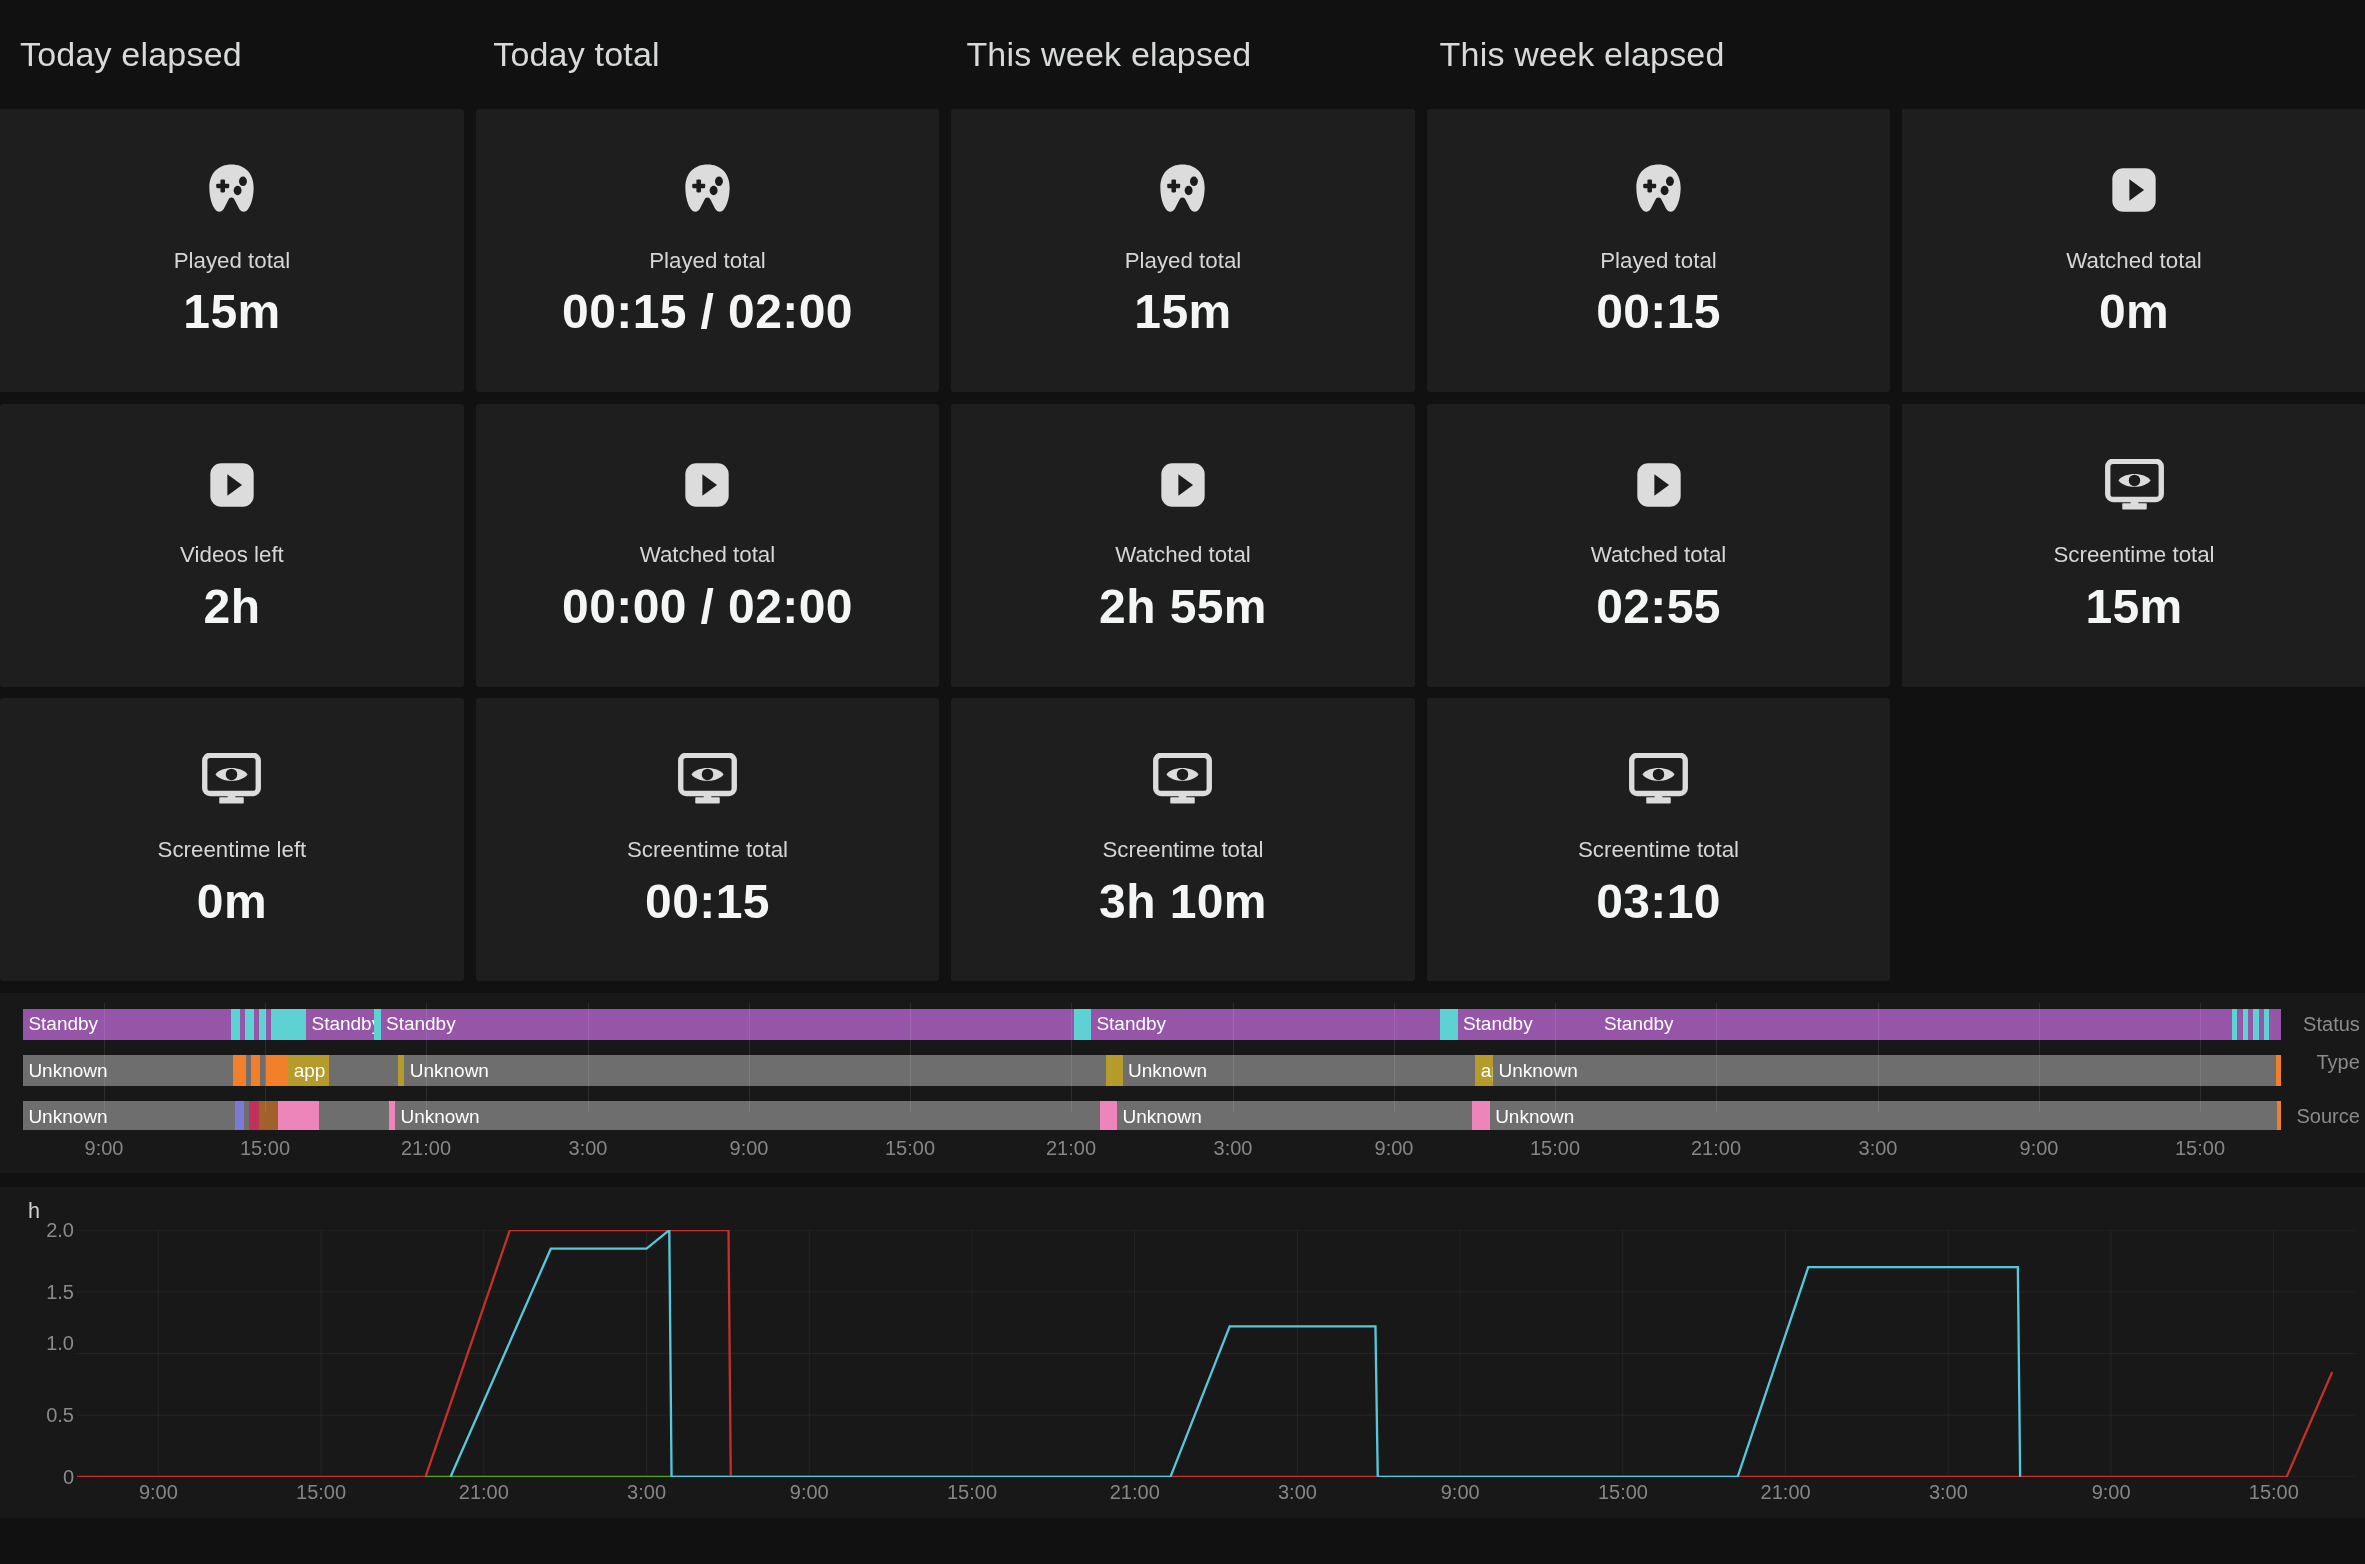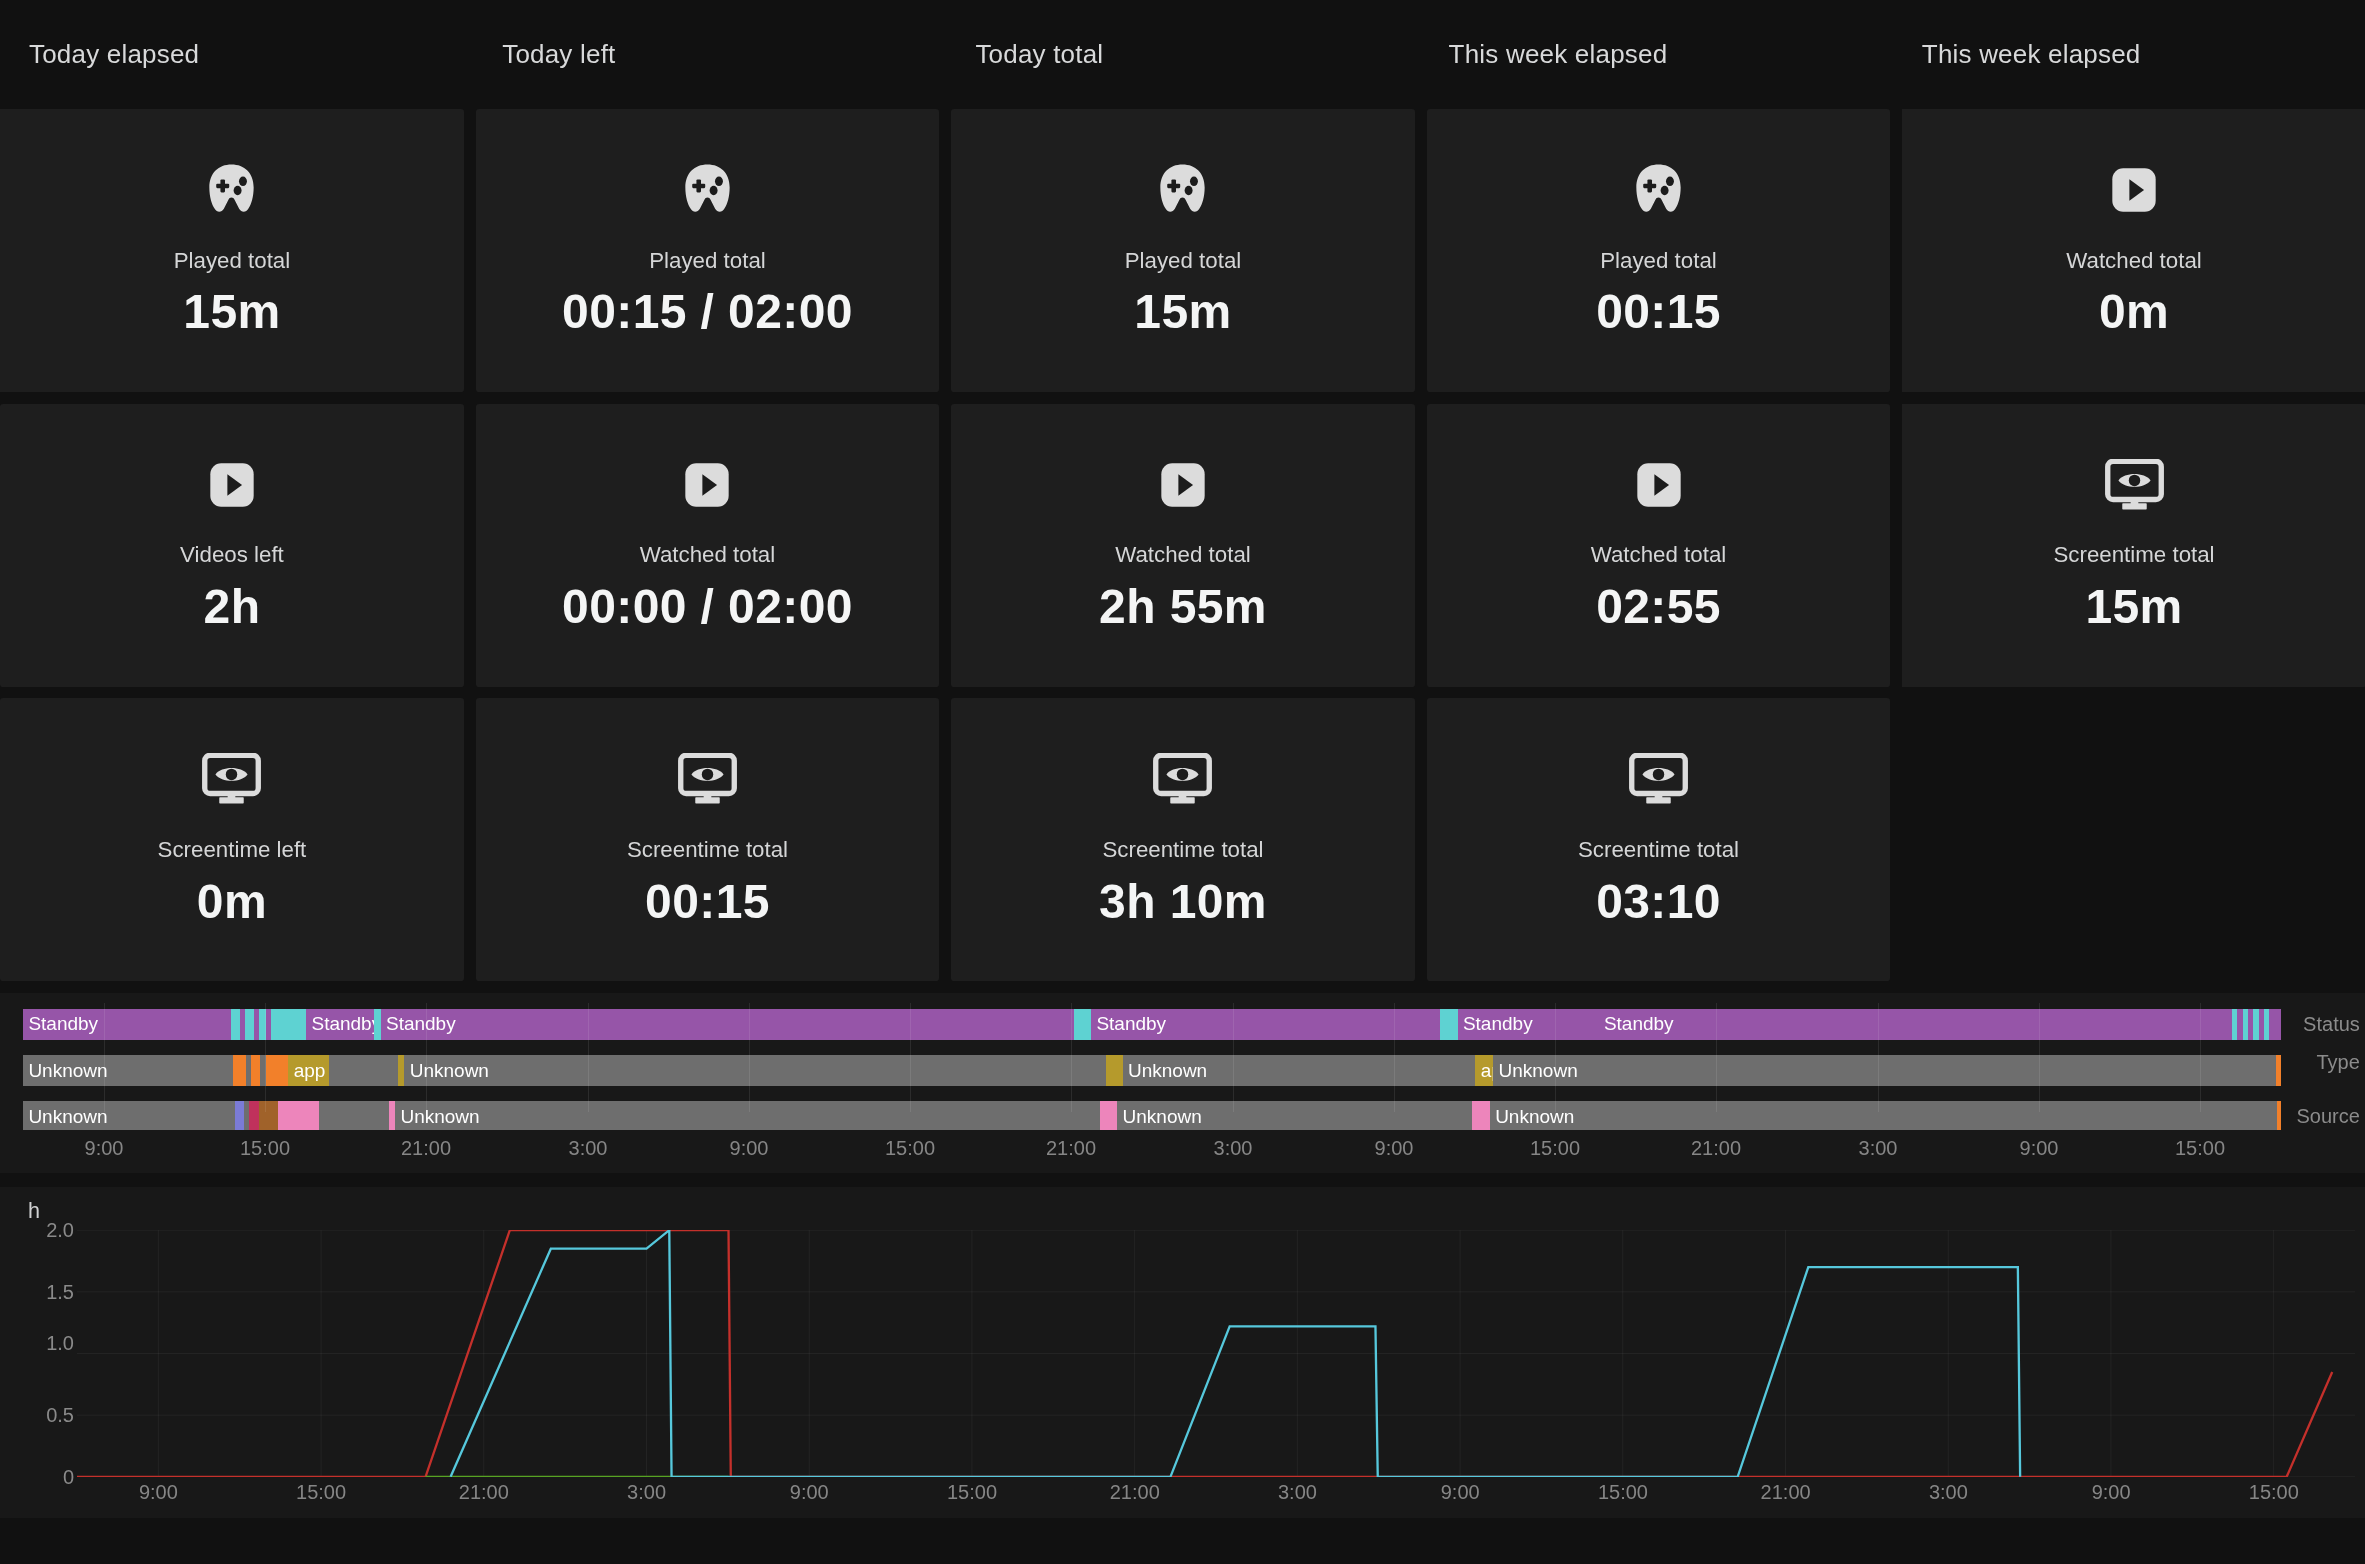--- a/index.html
+++ b/index.html
@@ -13,22 +13,22 @@
   
   .headers {
     display: grid;
     grid-template-columns: repeat(5, 1fr);
     height: 109px;
     background: #111111;
   }
   .header-title {
     display: flex;
     align-items: center;
-    padding-left: 29px;
-    font-size: 26px;
+    padding-left: 20px;
+    font-size: 34px;
     font-weight: 400;
     color: #d8d9da;
     letter-spacing: 0.2px;
   }
 
   
   .stat-grid {
     display: grid;
     grid-template-columns: repeat(5, 1fr);
     grid-template-rows: repeat(3, 283px);
@@ -200,21 +200,20 @@
     color: #868686;
     white-space: nowrap;
   }
   svg { display: block; }
 </style>
 </head>
 <body>
 
 <div class="headers">
     <div class="header-title">Today elapsed</div>
-    <div class="header-title">Today left</div>
     <div class="header-title">Today total</div>
     <div class="header-title">This week elapsed</div>
     <div class="header-title">This week elapsed</div>
   </div>
 
 <div class="stat-grid">
     <div class="stat-card first-col">
       <div class="stat-icon">
         <svg width="57" height="55" viewBox="0 0 74 72">
       <path fill="#dcdcdc" d="M37 2C20 2 8 13 8 32c0 12 3 22 7 28 3 5 9 5 12 0l6-12c1-2 2-3 4-3s3 1 4 3l6 12c3 5 9 5 12 0 4-6 7-16 7-28C66 13 54 2 37 2z"></path>

